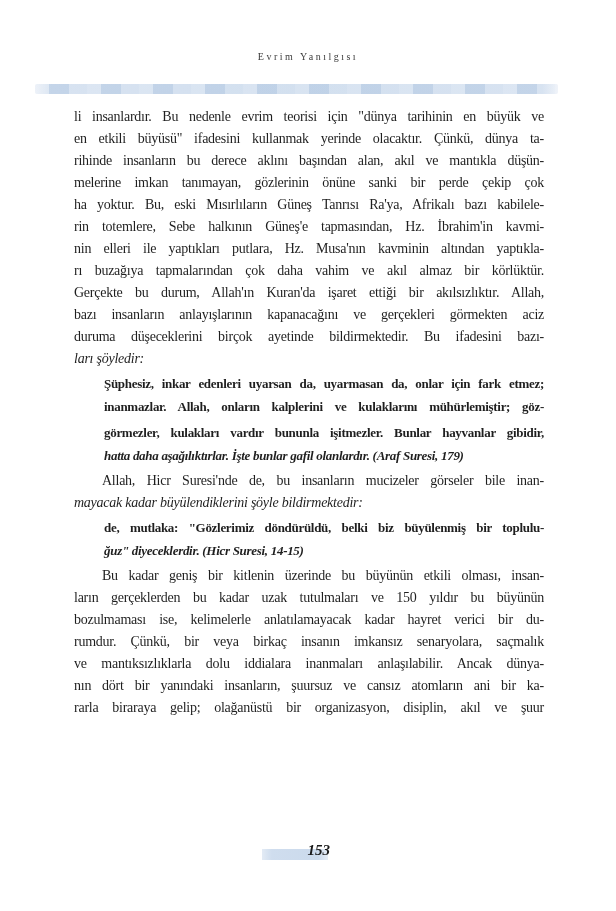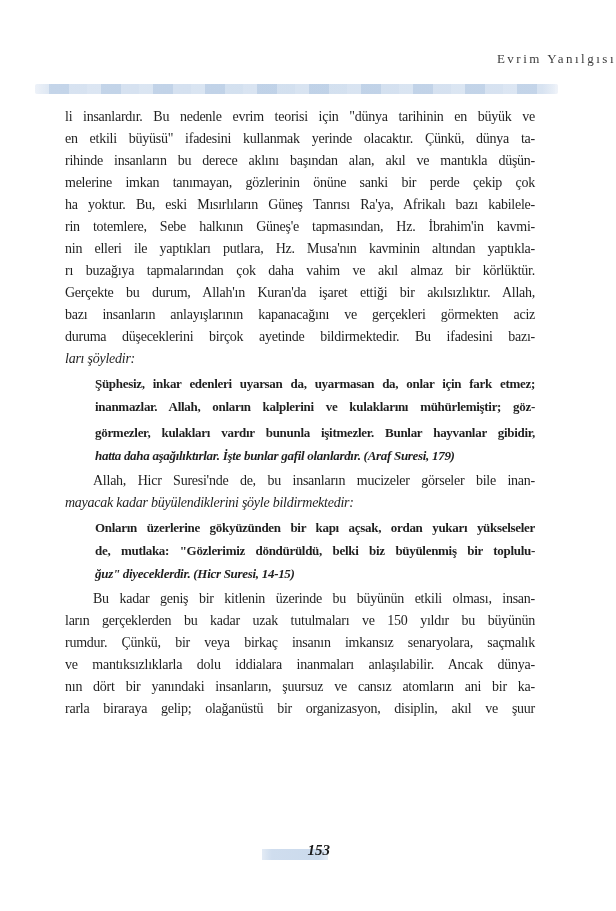--- a/index.html
+++ b/index.html
@@ -14,43 +14,43 @@
     background: var(--page-bg, #ffffff);
     font-family: "Liberation Serif", serif;
     color: var(--text-color, #1f1f1f);
     overflow: hidden;
   }
   .running-header {
     position: absolute;
     top: 51px;
     left: 0;
     width: 100%;
-    text-align: right;
-    font-size: 13px;
+    text-align: center;
+    font-size: 10px;
     letter-spacing: 2.5px;
     color: #3c3c3c;
   }
   .header-rule {
     position: absolute;
     top: 84px;
     left: 35px;
     width: 523px;
     height: 10px;
     background:
       repeating-linear-gradient(90deg,
         rgba(255,255,255,0.28) 0 14px,
         rgba(170,193,221,0.30) 14px 34px,
         rgba(255,255,255,0.18) 34px 52px),
       linear-gradient(90deg, #e7edf6 0%, var(--rule-blue, #cfddee) 3%, #c9d9ec 50%, var(--rule-blue, #cfddee) 97%, #eaeff7 100%);
     border-radius: 2px;
   }
   .text-column {
     position: absolute;
     top: 106px;
-    left: 65px;
+    left: 74px;
     width: 470px;
   }
   .block { margin: 0; }
   .block.body .line {
     font-size: 14px;
     line-height: 22px;
     letter-spacing: -0.25px;
   }
   .block.quote {
     margin: 2px 0 3px 30px;
@@ -125,27 +125,27 @@
       </div>
       <div class="block quote">
         <div class="line">görmezler, kulakları vardır bununla işitmezler. Bunlar hayvanlar gibidir,</div>
         <div class="line last">hatta daha aşağılıktırlar. İşte bunlar gafil olanlardır. (Araf Suresi, 179)</div>
       </div>
       <div class="block body">
         <div class="line first">Allah, Hicr Suresi'nde de, bu insanların mucizeler görseler bile inan-</div>
         <div class="line last">mayacak kadar büyülendiklerini şöyle bildirmektedir:</div>
       </div>
       <div class="block quote">
-        <div class="line">Onların üzerlerine gökyüzünden bir kapı açsak, ordan yukarı yükselseler</div>
         <div class="line">de, mutlaka: "Gözlerimiz döndürüldü, belki biz büyülenmiş bir toplulu-</div>
         <div class="line last">ğuz" diyeceklerdir. (Hicr Suresi, 14-15)</div>
       </div>
       <div class="block body">
         <div class="line first">Bu kadar geniş bir kitlenin üzerinde bu büyünün etkili olması, insan-</div>
         <div class="line">ların gerçeklerden bu kadar uzak tutulmaları ve 150 yıldır bu büyünün</div>
+        <div class="line">bozulmaması ise, kelimelerle anlatılamayacak kadar hayret verici bir du-</div>
         <div class="line">rumdur. Çünkü, bir veya birkaç insanın imkansız senaryolara, saçmalık</div>
         <div class="line">ve mantıksızlıklarla dolu iddialara inanmaları anlaşılabilir. Ancak dünya-</div>
         <div class="line">nın dört bir yanındaki insanların, şuursuz ve cansız atomların ani bir ka-</div>
         <div class="line">rarla biraraya gelip; olağanüstü bir organizasyon, disiplin, akıl ve şuur</div>
       </div>
     </div>
 
   <div class="footer">
     <div class="footer-bar"></div>
     <div class="page-number">153</div>

